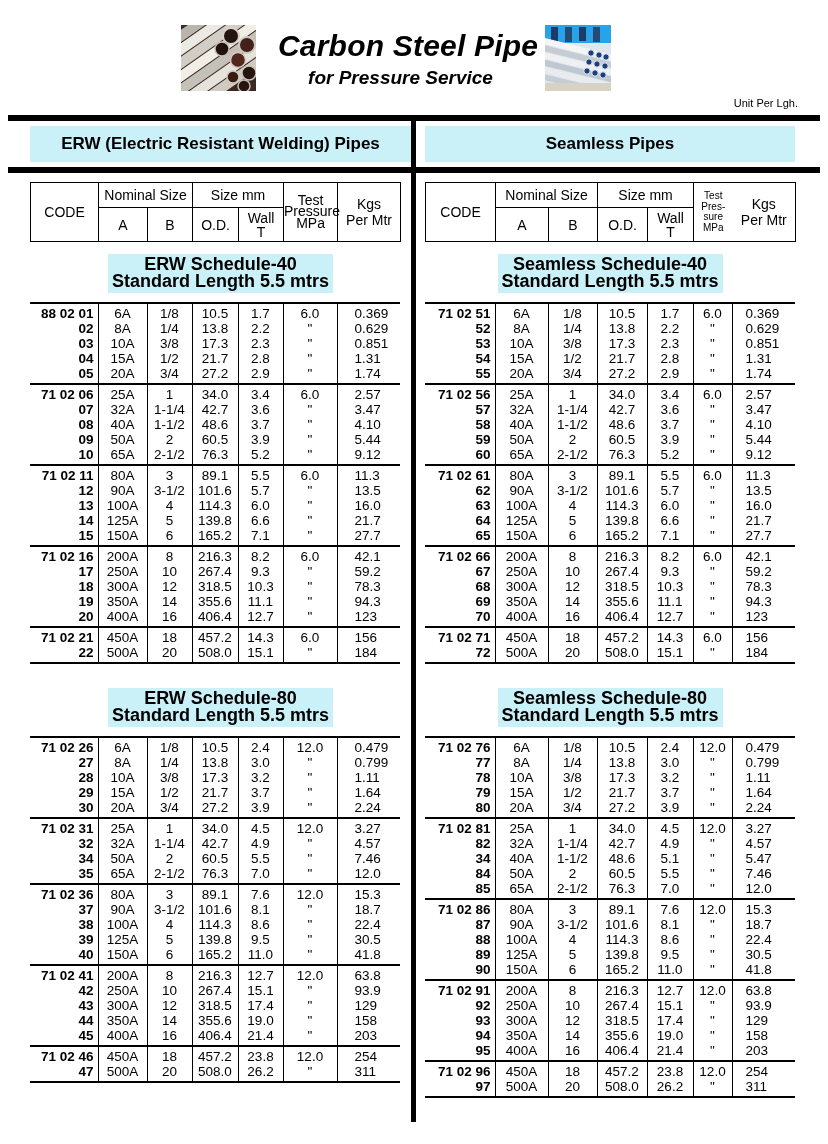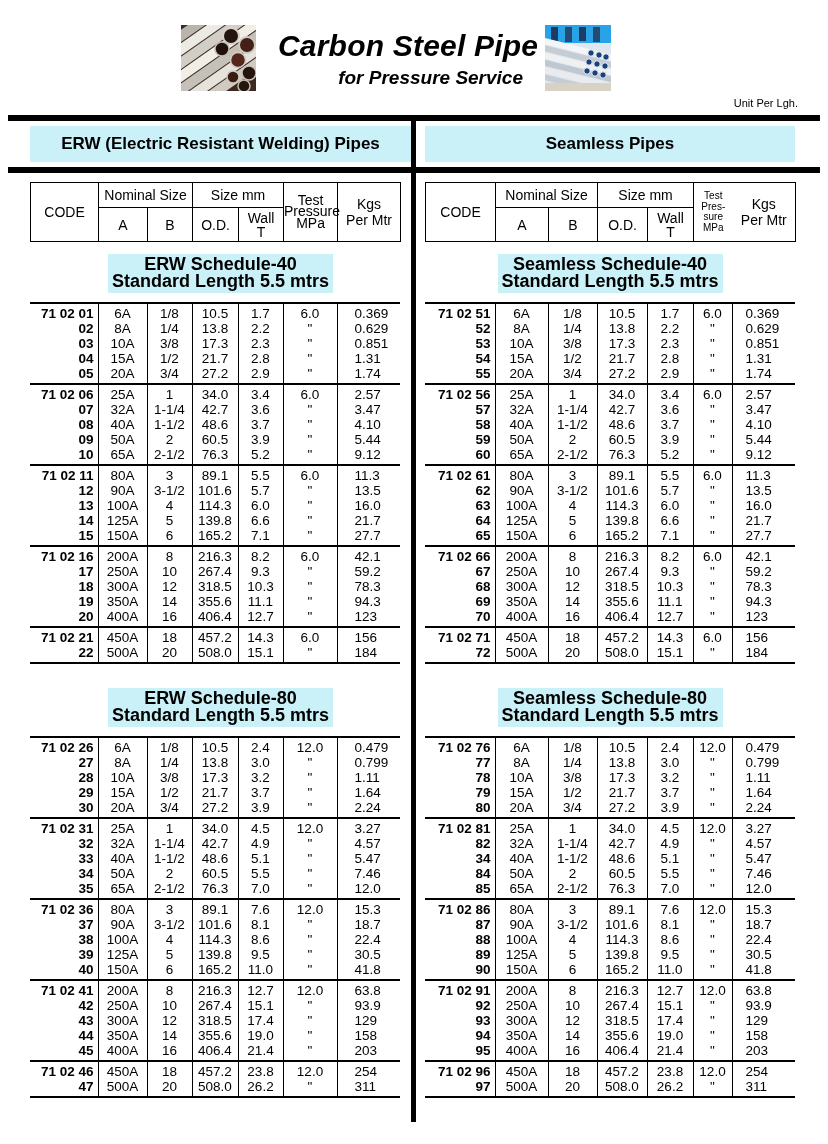--- a/index.html
+++ b/index.html
@@ -8,21 +8,21 @@
     width:828px; height:1144px; overflow:hidden;
     font-family:"Liberation Sans", sans-serif; color:#000;
   }
   .page { width:828px; height:1144px; padding:0 8px; }
 
   
   .hdr-row { display:flex; align-items:flex-start; margin:25px 0 0 173px; }
   .photo { flex:0 0 auto; display:block; }
   .photo-l { width:75px; height:66px; }
   .photo-r { width:66px; height:66px; }
-  .titles { width:245px; margin:0 22px; text-align:right; padding-top:6px; }
+  .titles { width:245px; margin:0 22px; text-align:center; padding-top:6px; }
   .title { font-size:30px; line-height:30px; font-weight:bold; font-style:italic; letter-spacing:.2px; white-space:nowrap; }
   .subtitle { font-size:19px; font-weight:bold; font-style:italic; margin-top:6px; }
   .unit-note { text-align:right; font-size:11px; margin:6px 22px 6px 0; }
   .top-rule { height:6px; background:#000; }
 
   
   .columns { display:flex; height:1001px; align-items:stretch; }
   .divider { width:5px; background:#000; }
   .pipe-col.col-erw { width:403px; padding-left:22px; }
   .pipe-col.col-seamless { width:404px; padding-left:9px; padding-right:25px; }
@@ -176,21 +176,21 @@
         <col class="c0">
                 <col class="c1">
                 <col class="c2">
                 <col class="c3">
                 <col class="c4">
                 <col class="c5">
                 <col class="c6">
       </colgroup>
     <tbody>
                 <tr>
-                  <td class="c0">71 02 01</td>
+                  <td class="c0">88 02 01</td>
                   <td class="c1">6A</td>
                   <td class="c2">1/8</td>
                   <td class="c3">10.5</td>
                   <td class="c4">1.7</td>
                   <td class="c5">6.0</td>
                   <td class="c6">0.369</td>
                 </tr>
                 <tr>
                   <td class="c0">02</td>
                   <td class="c1">8A</td>
@@ -462,29 +462,20 @@
                   <td class="c6">3.27</td>
                 </tr>
                 <tr>
                   <td class="c0">32</td>
                   <td class="c1">32A</td>
                   <td class="c2">1-1/4</td>
                   <td class="c3">42.7</td>
                   <td class="c4">4.9</td>
                   <td class="c5">"</td>
                   <td class="c6">4.57</td>
-                </tr>
-                <tr>
-                  <td class="c0">33</td>
-                  <td class="c1">40A</td>
-                  <td class="c2">1-1/2</td>
-                  <td class="c3">48.6</td>
-                  <td class="c4">5.1</td>
-                  <td class="c5">"</td>
-                  <td class="c6">5.47</td>
                 </tr>
                 <tr>
                   <td class="c0">34</td>
                   <td class="c1">50A</td>
                   <td class="c2">2</td>
                   <td class="c3">60.5</td>
                   <td class="c4">5.5</td>
                   <td class="c5">"</td>
                   <td class="c6">7.46</td>
                 </tr>

